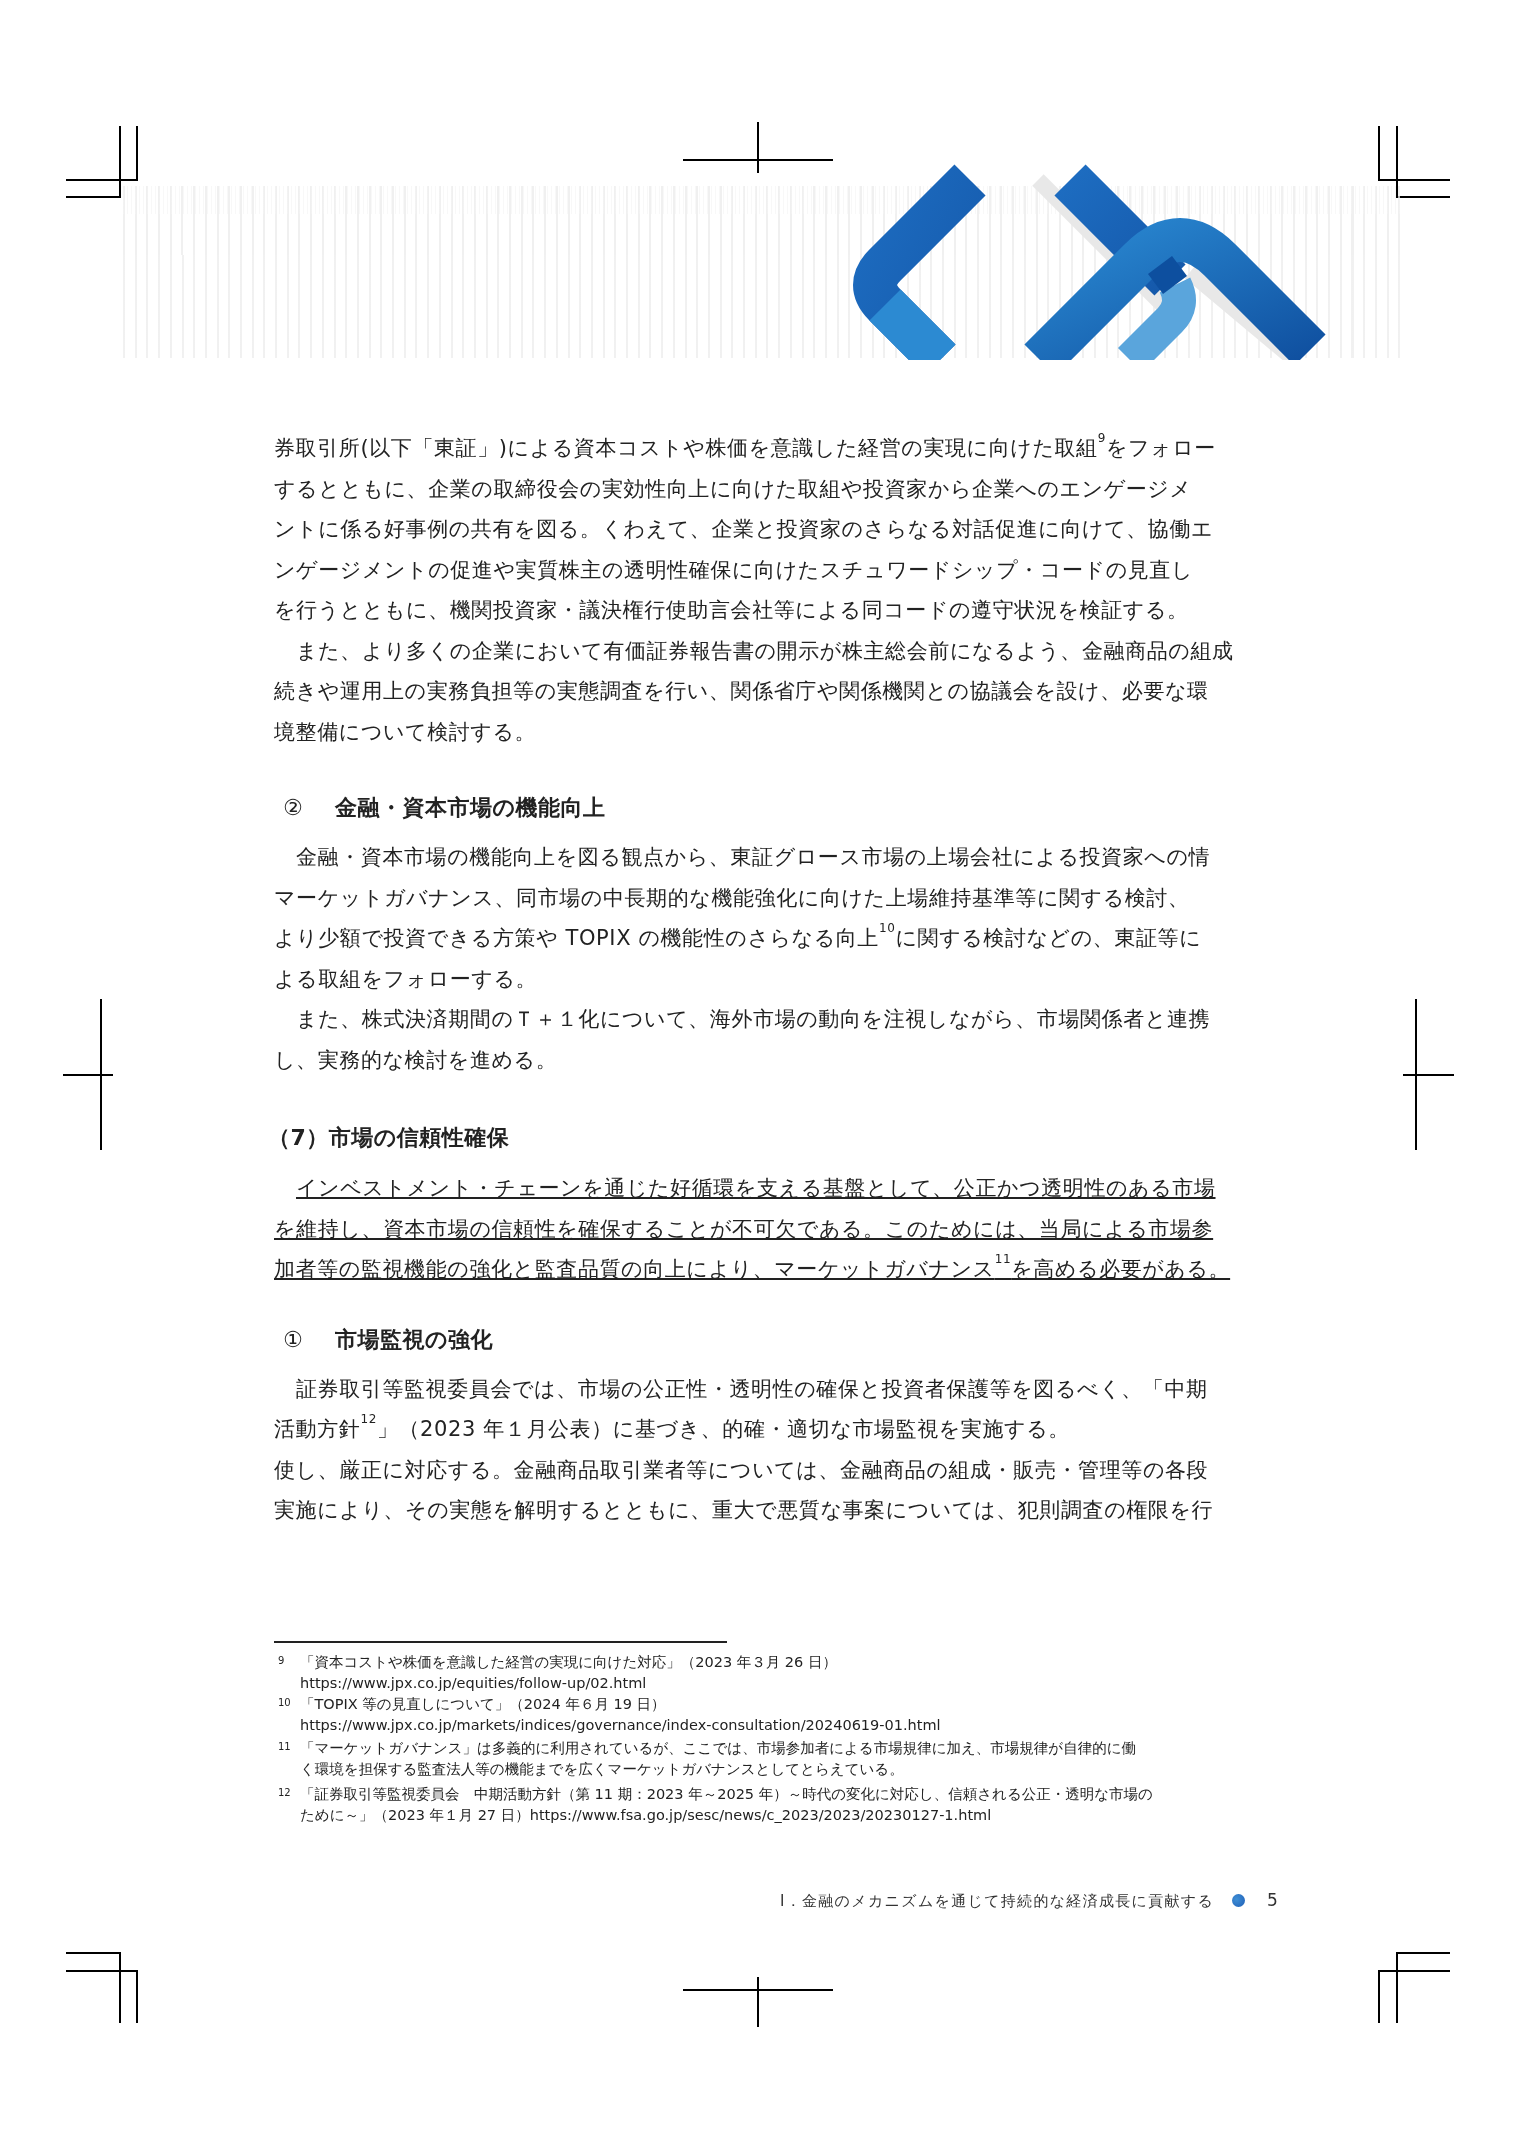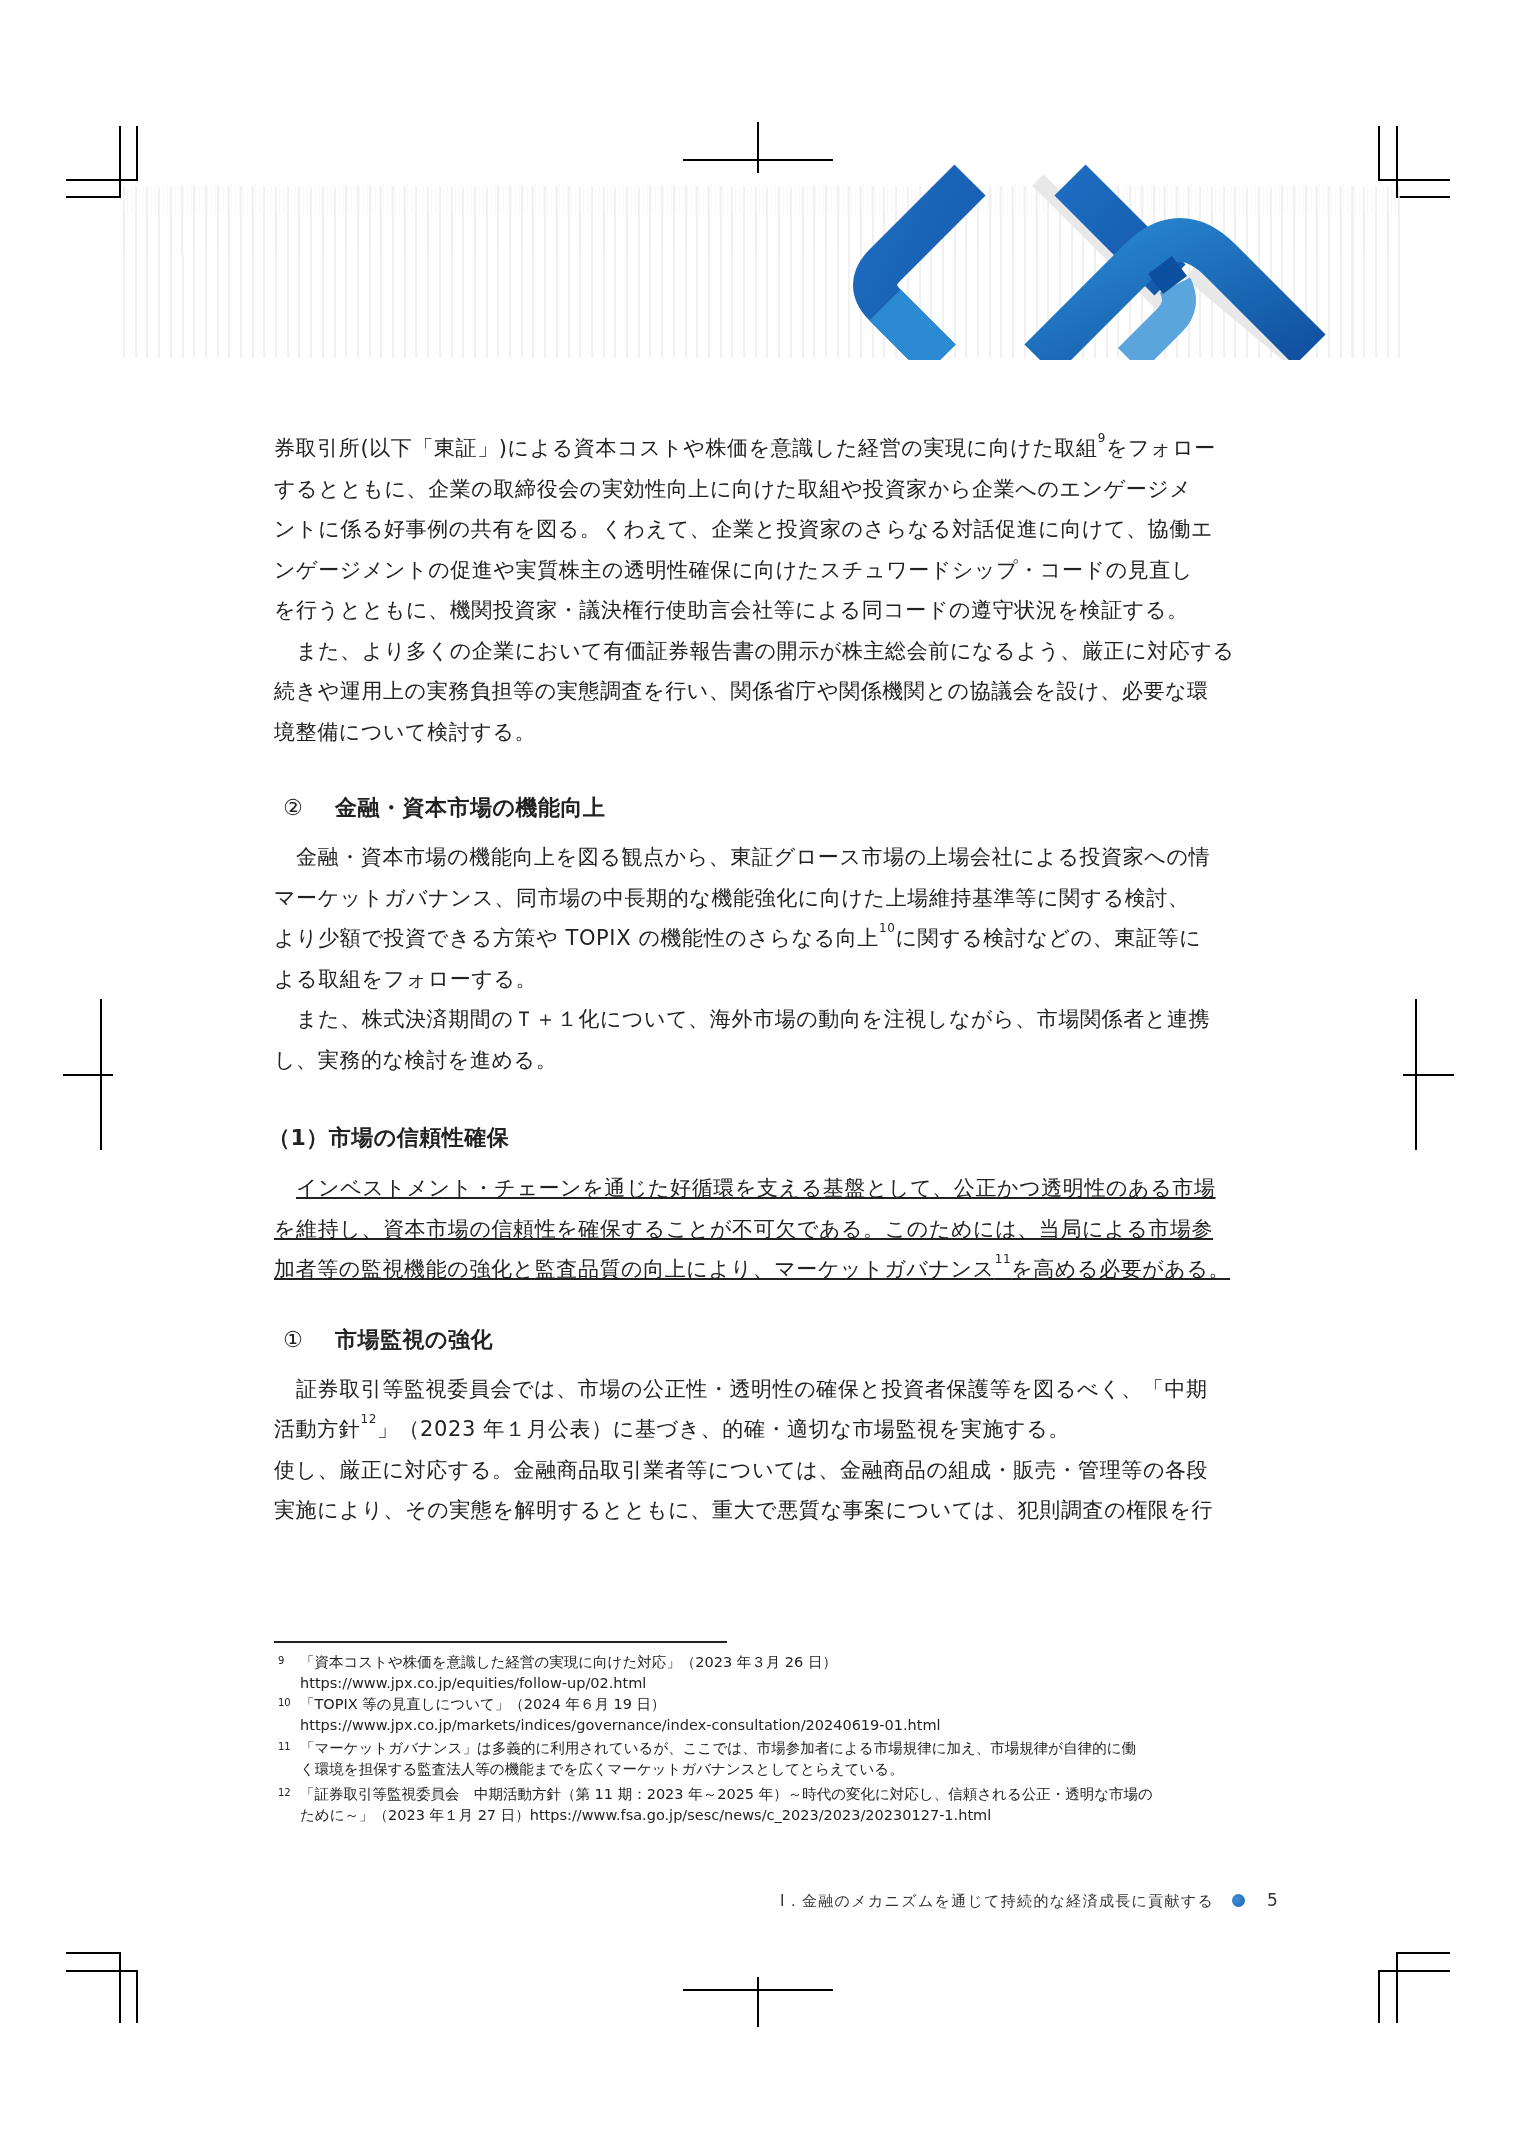--- a/index.html
+++ b/index.html
@@ -107,40 +107,40 @@
 <div class="content">
 
   <p class="para">
     <span class="line"><span>券取引所(以下「東証」)による資本コストや株価を意識した経営の実現に向けた取組</span><sup>9</sup><span>をフォロー</span></span>
     <span class="line">するとともに、企業の取締役会の実効性向上に向けた取組や投資家から企業へのエンゲージメ</span>
     <span class="line">ントに係る好事例の共有を図る。くわえて、企業と投資家のさらなる対話促進に向けて、協働エ</span>
     <span class="line">ンゲージメントの促進や実質株主の透明性確保に向けたスチュワードシップ・コードの見直し</span>
     <span class="line">を行うとともに、機関投資家・議決権行使助言会社等による同コードの遵守状況を検証する。</span>
   </p>
   <p class="para">
-    <span class="line indent">また、より多くの企業において有価証券報告書の開示が株主総会前になるよう、厳正に対応する</span>
+    <span class="line indent">また、より多くの企業において有価証券報告書の開示が株主総会前になるよう、金融商品の組成</span>
     <span class="line">続きや運用上の実務負担等の実態調査を行い、関係省庁や関係機関との協議会を設け、必要な環</span>
     <span class="line">境整備について検討する。</span>
   </p>
 
   <h3 class="heading" style="margin-top:36px;">
     <span class="num">②</span><span>金融・資本市場の機能向上</span>
   </h3>
   <p class="para">
     <span class="line indent">金融・資本市場の機能向上を図る観点から、東証グロース市場の上場会社による投資家への情</span>
     <span class="line">マーケットガバナンス、同市場の中長期的な機能強化に向けた上場維持基準等に関する検討、</span>
     <span class="line"><span>より少額で投資できる方策や TOPIX の機能性のさらなる向上</span><sup>10</sup><span>に関する検討などの、東証等に</span></span>
     <span class="line">よる取組をフォローする。</span>
   </p>
   <p class="para">
     <span class="line indent">また、株式決済期間のＴ＋１化について、海外市場の動向を注視しながら、市場関係者と連携</span>
     <span class="line">し、実務的な検討を進める。</span>
   </p>
 
-  <h2 class="heading" style="margin-top:38px; margin-left:-6px;">（1）市場の信頼性確保</h2>
+  <h2 class="heading" style="margin-top:38px; margin-left:-6px;">（7）市場の信頼性確保</h2>
   <p class="para" style="margin-top:10px;text-decoration:underline;">
     <span class="line indent">インベストメント・チェーンを通じた好循環を支える基盤として、公正かつ透明性のある市場</span>
     <span class="line">を維持し、資本市場の信頼性を確保することが不可欠である。このためには、当局による市場参</span>
     <span class="line"><span>加者等の監視機能の強化と監査品質の向上により、マーケットガバナンス</span><sup>11</sup><span>を高める必要がある。</span></span>
   </p>
 
   <h3 class="heading" style="margin-top:30px;">
     <span class="num">①</span><span>市場監視の強化</span>
   </h3>
   <p class="para">

